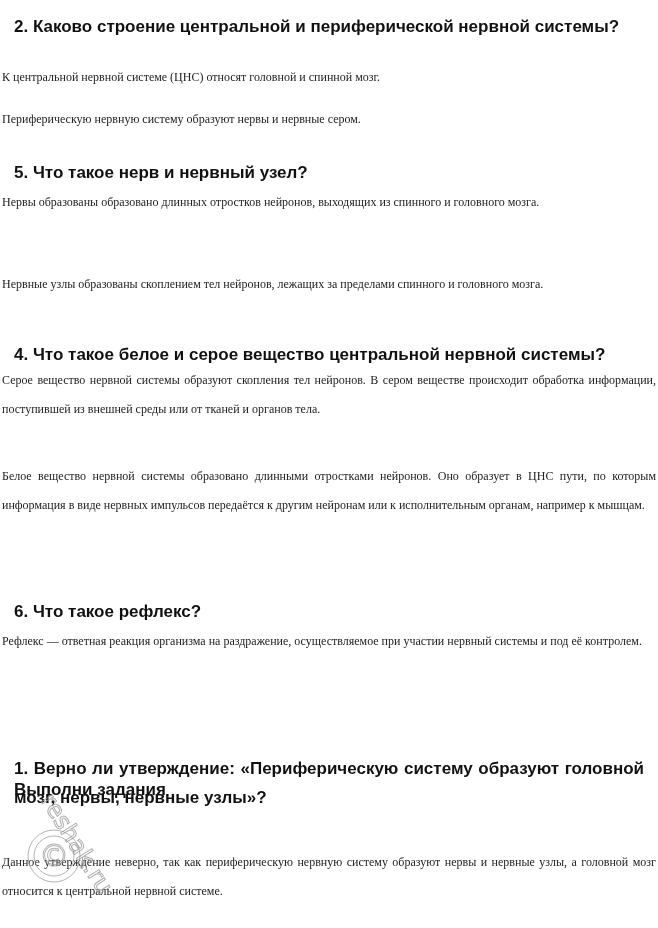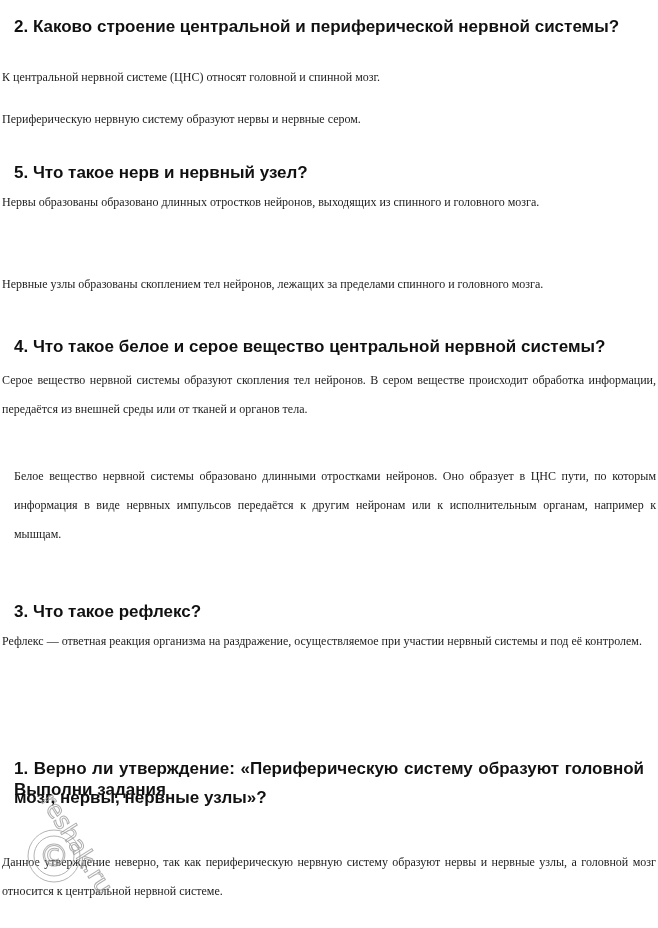--- a/index.html
+++ b/index.html
@@ -57,25 +57,25 @@
 <div class="page">
 
   <p class="q abs" style="top:0px;">2. Каково строение центральной и периферической нервной системы?</p>
   <p class="p abs" style="top:63px;">К центральной нервной системе (ЦНС) относят головной и спинной мозг.</p>
   <p class="p abs" style="top:105px;">Периферическую нервную систему образуют нервы и нервные сером.</p>
 
   <p class="q abs" style="top:146px;">5. Что такое нерв и нервный узел?</p>
   <p class="p abs" style="top:188px;">Нервы образованы образовано длинных отростков нейронов, выходящих из спинного и головного мозга.</p>
   <p class="p abs" style="top:258px;margin-top:12px;">Нервные узлы образованы скоплением тел нейронов, лежащих за пределами спинного и головного мозга.</p>
 
-  <p class="q abs" style="top:320px;">4. Что такое белое и серое вещество центральной нервной системы?</p>
-  <p class="p abs" style="top:366px;">Серое вещество нервной системы образуют скопления тел нейронов. В сером веществе происходит обработка информации, передаётся из внешней среды или от тканей и органов тела.</p>
-  <p class="p abs" style="top:462px;margin-left:12px;">Белое вещество нервной системы образовано длинными отростками нейронов. Оно образует в ЦНС пути, по которым информация в виде нервных импульсов передаётся к другим нейронам или к исполнительным органам, например к мышцам.</p>
+  <p class="q abs" style="top:328px;">4. Что такое белое и серое вещество центральной нервной системы?</p>
+  <p class="p abs" style="top:366px;">Серое вещество нервной системы образуют скопления тел нейронов. В сером веществе происходит обработка информации, поступившей из внешней среды или от тканей и органов тела.</p>
+  <p class="p abs" style="top:462px;">Белое вещество нервной системы образовано длинными отростками нейронов. Оно образует в ЦНС пути, по которым информация в виде нервных импульсов передаётся к другим нейронам или к исполнительным органам, например к мышцам.</p>
 
-  <p class="q abs" style="top:585px;">3. Что такое рефлекс?</p>
+  <p class="q abs" style="top:585px;">6. Что такое рефлекс?</p>
   <p class="p abs" style="top:627px;">Рефлекс — ответная реакция организма на раздражение, осуществляемое при участии нервный системы и под её контролем.</p>
 
   <p class="q abs" style="top:763px;">Выполни задания</p>
   <p class="q abs" style="top:742px;">1. Верно ли утверждение: «Периферическую систему образуют головной мозг, нервы, нервные узлы»?</p>
   <p class="p abs" style="top:848px;">Данное утверждение неверно, так как периферическую нервную систему образуют нервы и нервные узлы, а головной мозг относится к центральной нервной системе.</p>
 </div>
 
 <svg class="watermark" viewBox="0 0 120 140" xmlns="http://www.w3.org/2000/svg">
   <g fill="none" stroke="#9a9a9a" stroke-width="1" opacity="0.75">
     <circle cx="40" cy="78" r="26"></circle>

